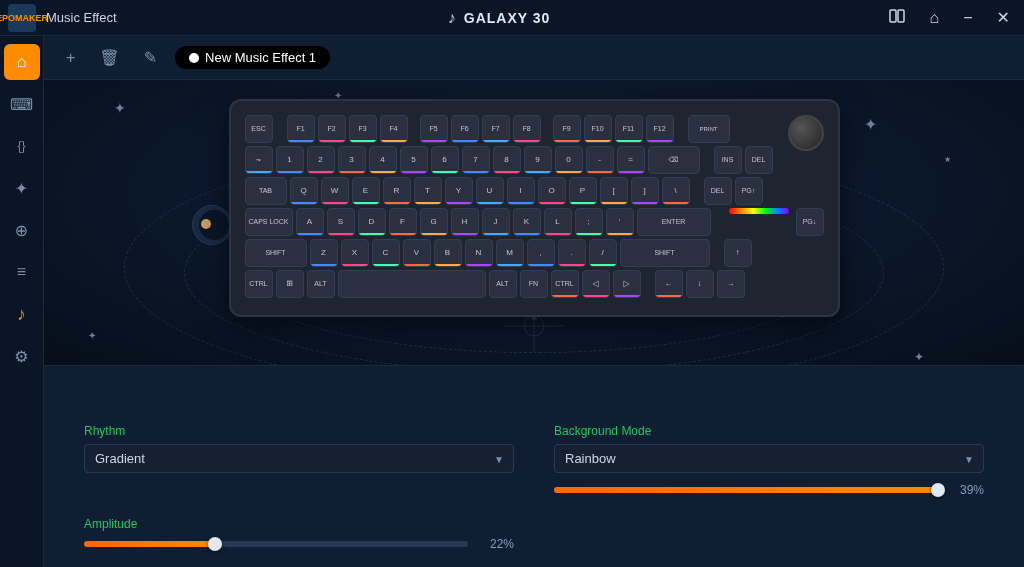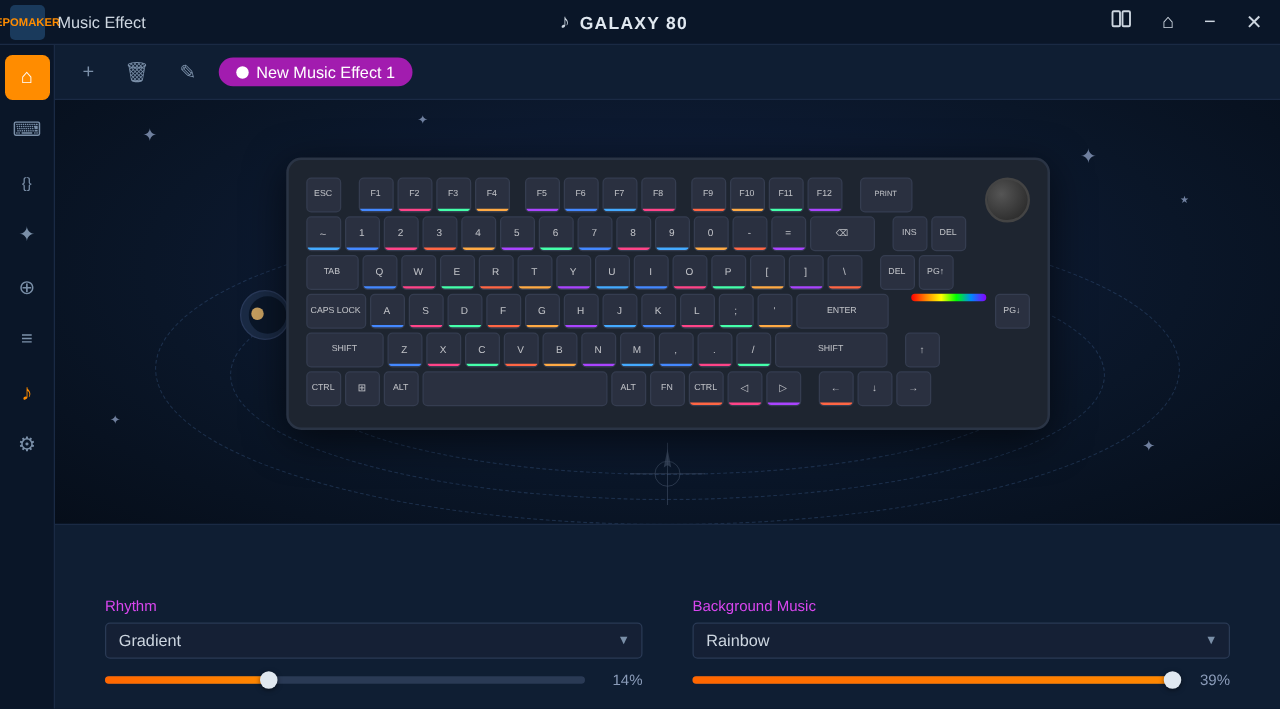--- a/index.html
+++ b/index.html
@@ -127,21 +127,21 @@
     .toolbar-btn {
       background: none;
       border: none;
       color: #7a8fa8;
       cursor: pointer;
       font-size: 16px;
       padding: 4px 6px;
       border-radius: 4px;
     }
     .effect-pill {
-      background: #a21caf;
+      background: #000000;
       color: white;
       border-radius: 20px;
       padding: 4px 14px;
       font-size: 13px;
       font-weight: 500;
       display: flex;
       align-items: center;
       gap: 6px;
     }
     .effect-pill-dot {
@@ -269,21 +269,21 @@
       display: flex;
       gap: 40px;
       background: #0f1e33;
       border-top: 1px solid #1a2a44;
     }
     .control-group {
       flex: 1;
     }
     .control-label {
       font-size: 12px;
-      color: #d946ef;
+      color: #22c55e;
       margin-bottom: 6px;
       margin-top: 44px;
     }
     .dropdown-wrapper {
       position: relative;
     }
     .dropdown-arrow {
       position: absolute;
       right: 10px;
       top: 50%;
@@ -350,21 +350,21 @@
 
 <div class="title-bar">
   <div class="title-bar-left">
     <div class="app-logo">
       <span style="font-size:9px;font-weight:900;color:#ff8c00;">EPOMAKER</span>
     </div>
     <span class="app-title">Music Effect</span>
   </div>
   <div class="title-bar-center">
     <span class="music-note-icon">♪</span>
-    <span class="window-title">GALAXY 80</span>
+    <span class="window-title">GALAXY 30</span>
   </div>
   <div class="title-bar-right">
     <button class="title-btn" title="Customize">
       <svg width="18" height="18" viewBox="0 0 18 18" fill="none">
         <rect x="2" y="3" width="6" height="12" rx="1" stroke="#cdd6e0" stroke-width="1.5" fill="none"></rect>
         <rect x="10" y="3" width="6" height="12" rx="1" stroke="#cdd6e0" stroke-width="1.5" fill="none"></rect>
       </svg>
     </button>
     <button class="title-btn">⌂</button>
     <button class="title-btn">−</button>
@@ -553,34 +553,35 @@
 
       <div class="control-group">
         <div class="control-label">Rhythm</div>
         <div class="dropdown-wrapper">
           <select class="dropdown-select">
             <option>Gradient</option>
           </select>
           <span class="dropdown-arrow">▼</span>
         </div>
         <div style="margin-top:10px;">
+          <div class="control-label">Amplitude</div>
           <div class="slider-row">
             <div class="slider-container">
               <div class="slider-track">
                 <div class="slider-fill" style="width:34%;"></div>
                 <div class="slider-thumb" style="left:34%;"></div>
               </div>
             </div>
-            <span class="slider-value">14%</span>
+            <span class="slider-value">22%</span>
           </div>
         </div>
       </div>
 
       <div class="control-group">
-        <div class="control-label">Background Music</div>
+        <div class="control-label">Background Mode</div>
         <div class="dropdown-wrapper">
           <select class="dropdown-select">
             <option>Rainbow</option>
           </select>
           <span class="dropdown-arrow">▼</span>
         </div>
         <div style="margin-top:10px;">
           <div class="slider-row">
             <div class="slider-container">
               <div class="slider-track">

